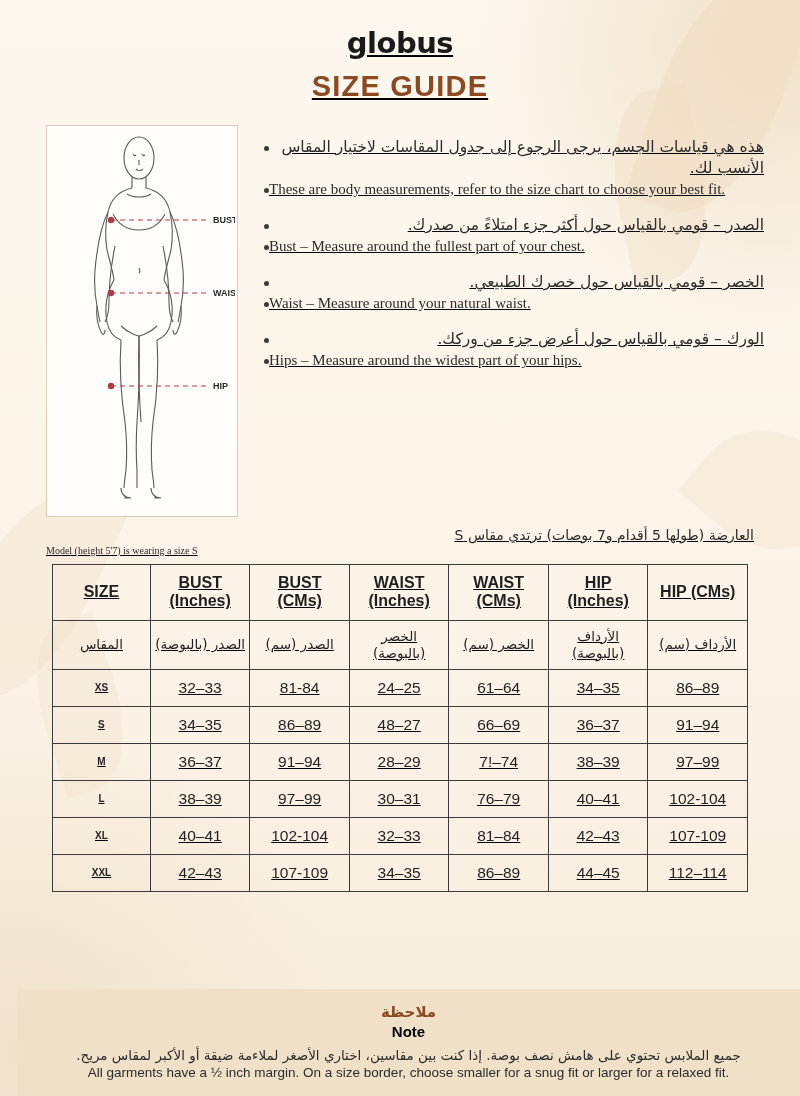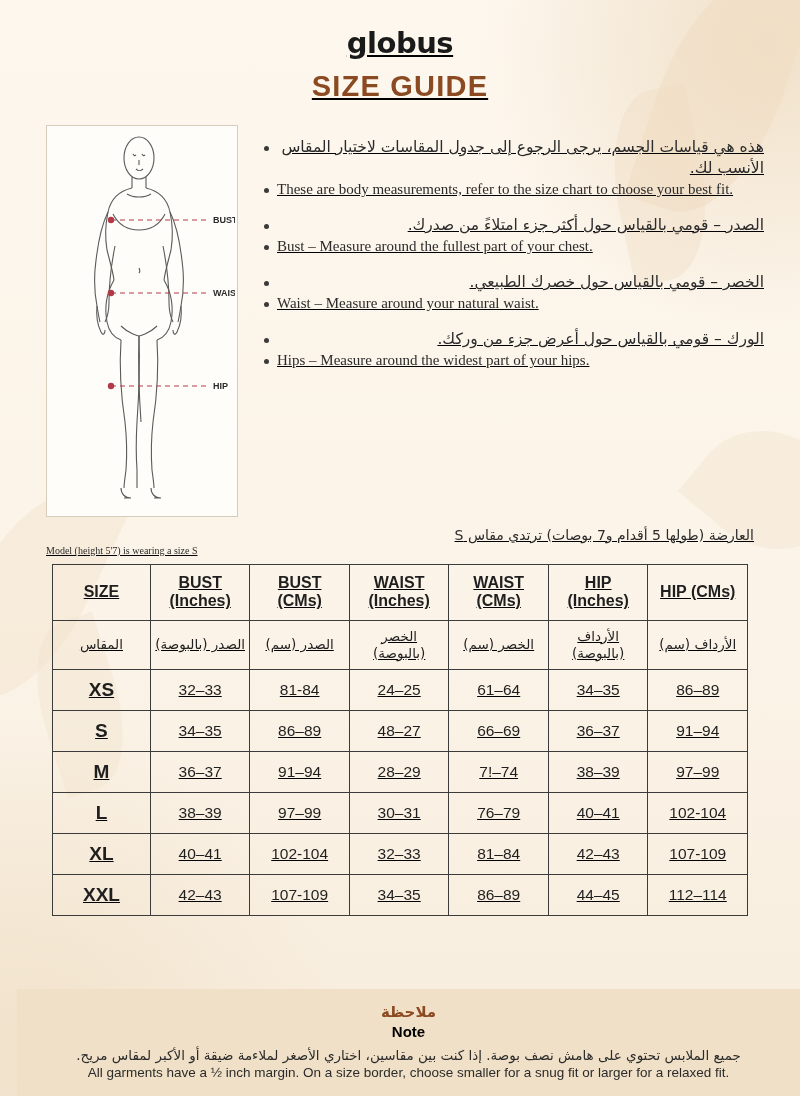--- a/index.html
+++ b/index.html
@@ -84,21 +84,20 @@
   .bullets {
     flex: 1 1 auto;
     padding-top: 12px;
   }
   .bgroup {
     margin-bottom: 16px;
   }
   .brow {
     display: flex;
     align-items: flex-start;
-    gap: 8px;
     line-height: 1.35;
   }
   .dot {
     flex: 0 0 auto;
     width: 5px; height: 5px;
     border-radius: 50%;
     background: #3a3a3a;
     margin-top: 9px;
   }
   .ar {
@@ -154,21 +153,21 @@
     line-height: 1.15;
   }
   td.hdr-ar {
     font-size: 13.5px;
     font-family: "DejaVu Sans", sans-serif;
     direction: rtl;
     padding: 7px 4px;
     line-height: 1.25;
   }
   td.size-cell {
-    font-size: 19px;
+    font-size: 10px;
     font-weight: bold;
     font-family: "Liberation Sans", sans-serif;
     padding: 9px 4px;
   }
   td.val {
     font-size: 15.5px;
     font-family: "Liberation Sans", sans-serif;
     padding: 9px 4px;
   }
   col.c-size { width: 98px; }

